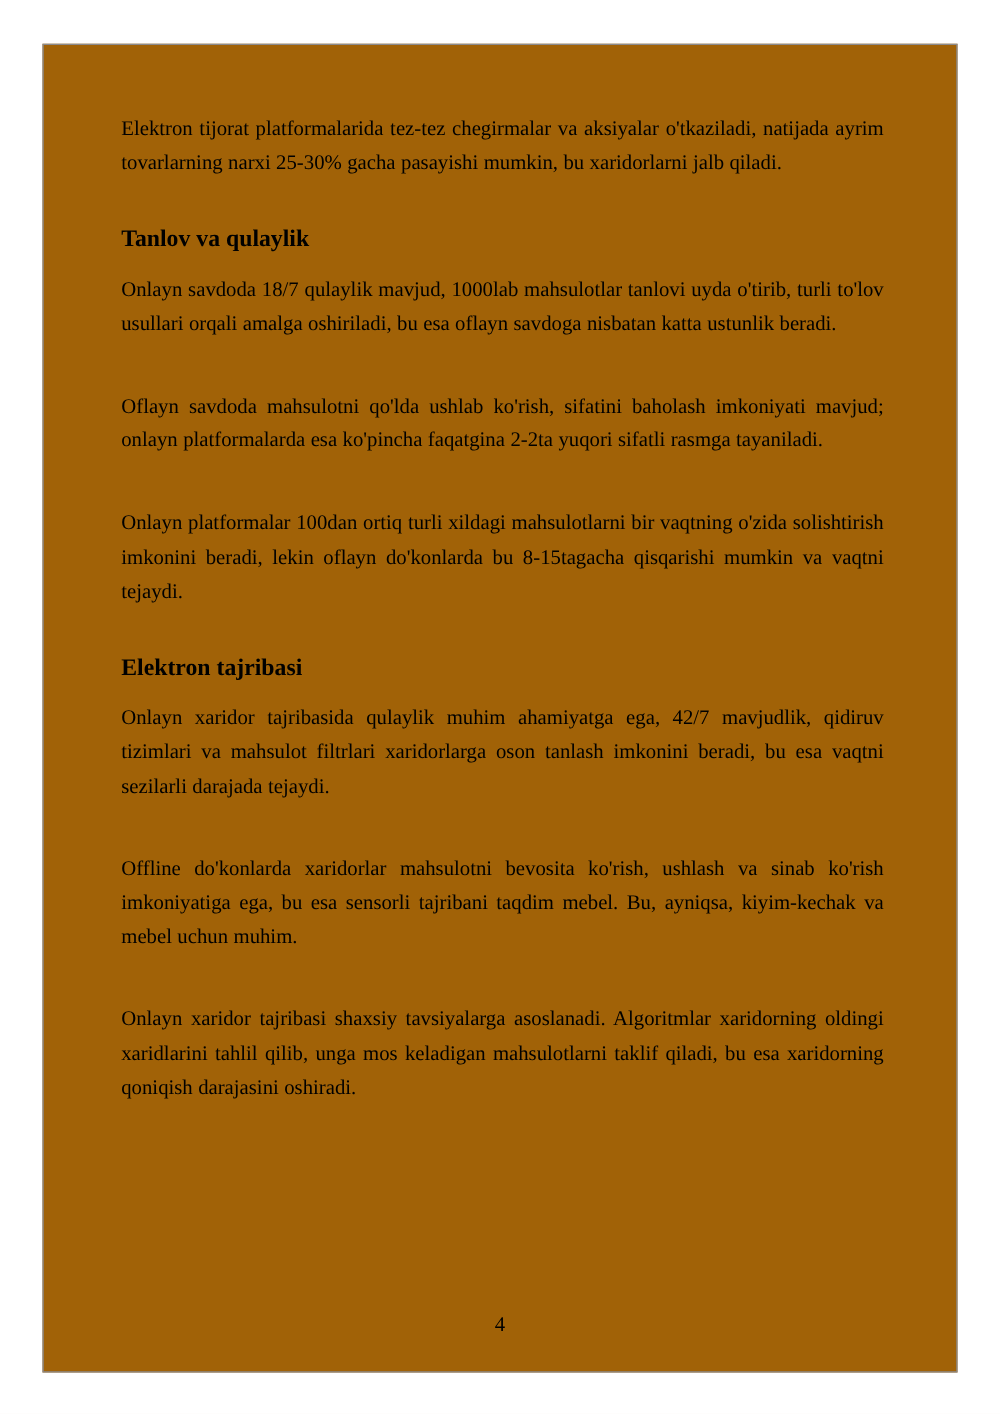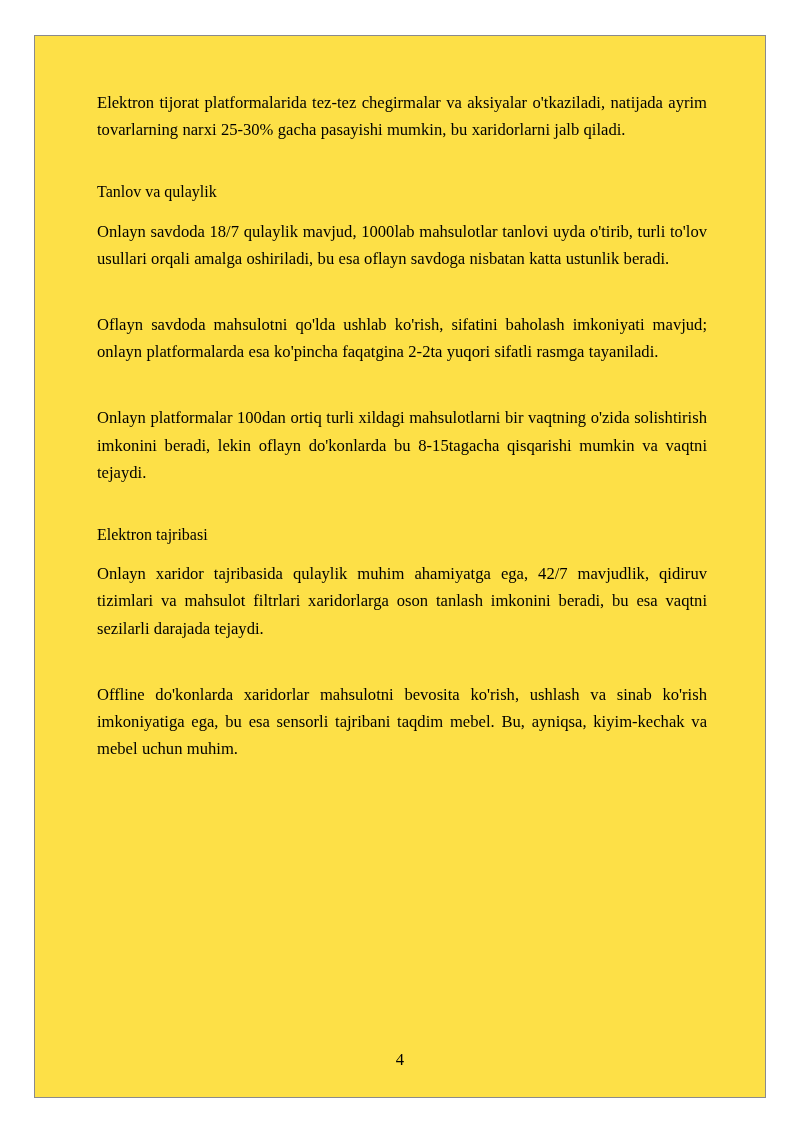--- a/index.html
+++ b/index.html
@@ -24,21 +24,21 @@
 
   
   .page-frame {
     position: absolute;
     left: 34px;
     top: 35px;
     width: 732px;
     height: 1063px;
     box-sizing: border-box;
     border: 1.3px solid #8a8a8d;
-    background: #fde047;
+    background: #a16207;
   }
 
   
   .content {
     position: absolute;
     left: 62px;            
     top: 53px;             
     width: 610px;          
   }
 
@@ -48,23 +48,23 @@
     line-height: 27.2px;
     text-align: justify;
     text-justify: inter-word;
     -webkit-hyphens: none;
     hyphens: none;
     word-spacing: 0.2px;
   }
 
   .heading {
     margin: 0;
-    font-size: 16px;
+    font-size: 19px;
     line-height: 27.2px;
-    font-weight: normal;
+    font-weight: bold;
     text-align: left;
   }
 
   
   .gap-para   { height: 39px; }   
   .gap-before-heading { height: 35px; }
   .gap-after-heading  { height: 12px; }
 
   .page-number {
     position: absolute;
@@ -110,20 +110,21 @@
       <div class="gap-after-heading"></div>
 
       <p class="para">Onlayn xaridor tajribasida qulaylik muhim ahamiyatga ega, 42/7 mavjudlik, qidiruv tizimlari va mahsulot filtrlari xaridorlarga oson tanlash imkonini beradi, bu esa vaqtni sezilarli darajada tejaydi.</p>
 
       <div class="gap-para"></div>
 
       <p class="para">Offline do'konlarda xaridorlar mahsulotni bevosita ko'rish, ushlash va sinab ko'rish imkoniyatiga ega, bu esa sensorli tajribani taqdim mebel. Bu, ayniqsa, kiyim-kechak va mebel uchun muhim.</p>
 
       <div class="gap-para"></div>
 
+      <p class="para">Onlayn xaridor tajribasi shaxsiy tavsiyalarga asoslanadi. Algoritmlar xaridorning oldingi xaridlarini tahlil qilib, unga mos keladigan mahsulotlarni taklif qiladi, bu esa xaridorning qoniqish darajasini oshiradi.</p>
 
     </div>
 
     <div class="page-number">4</div>
 
   </div>
 
 </div>
 
 </body></html>

